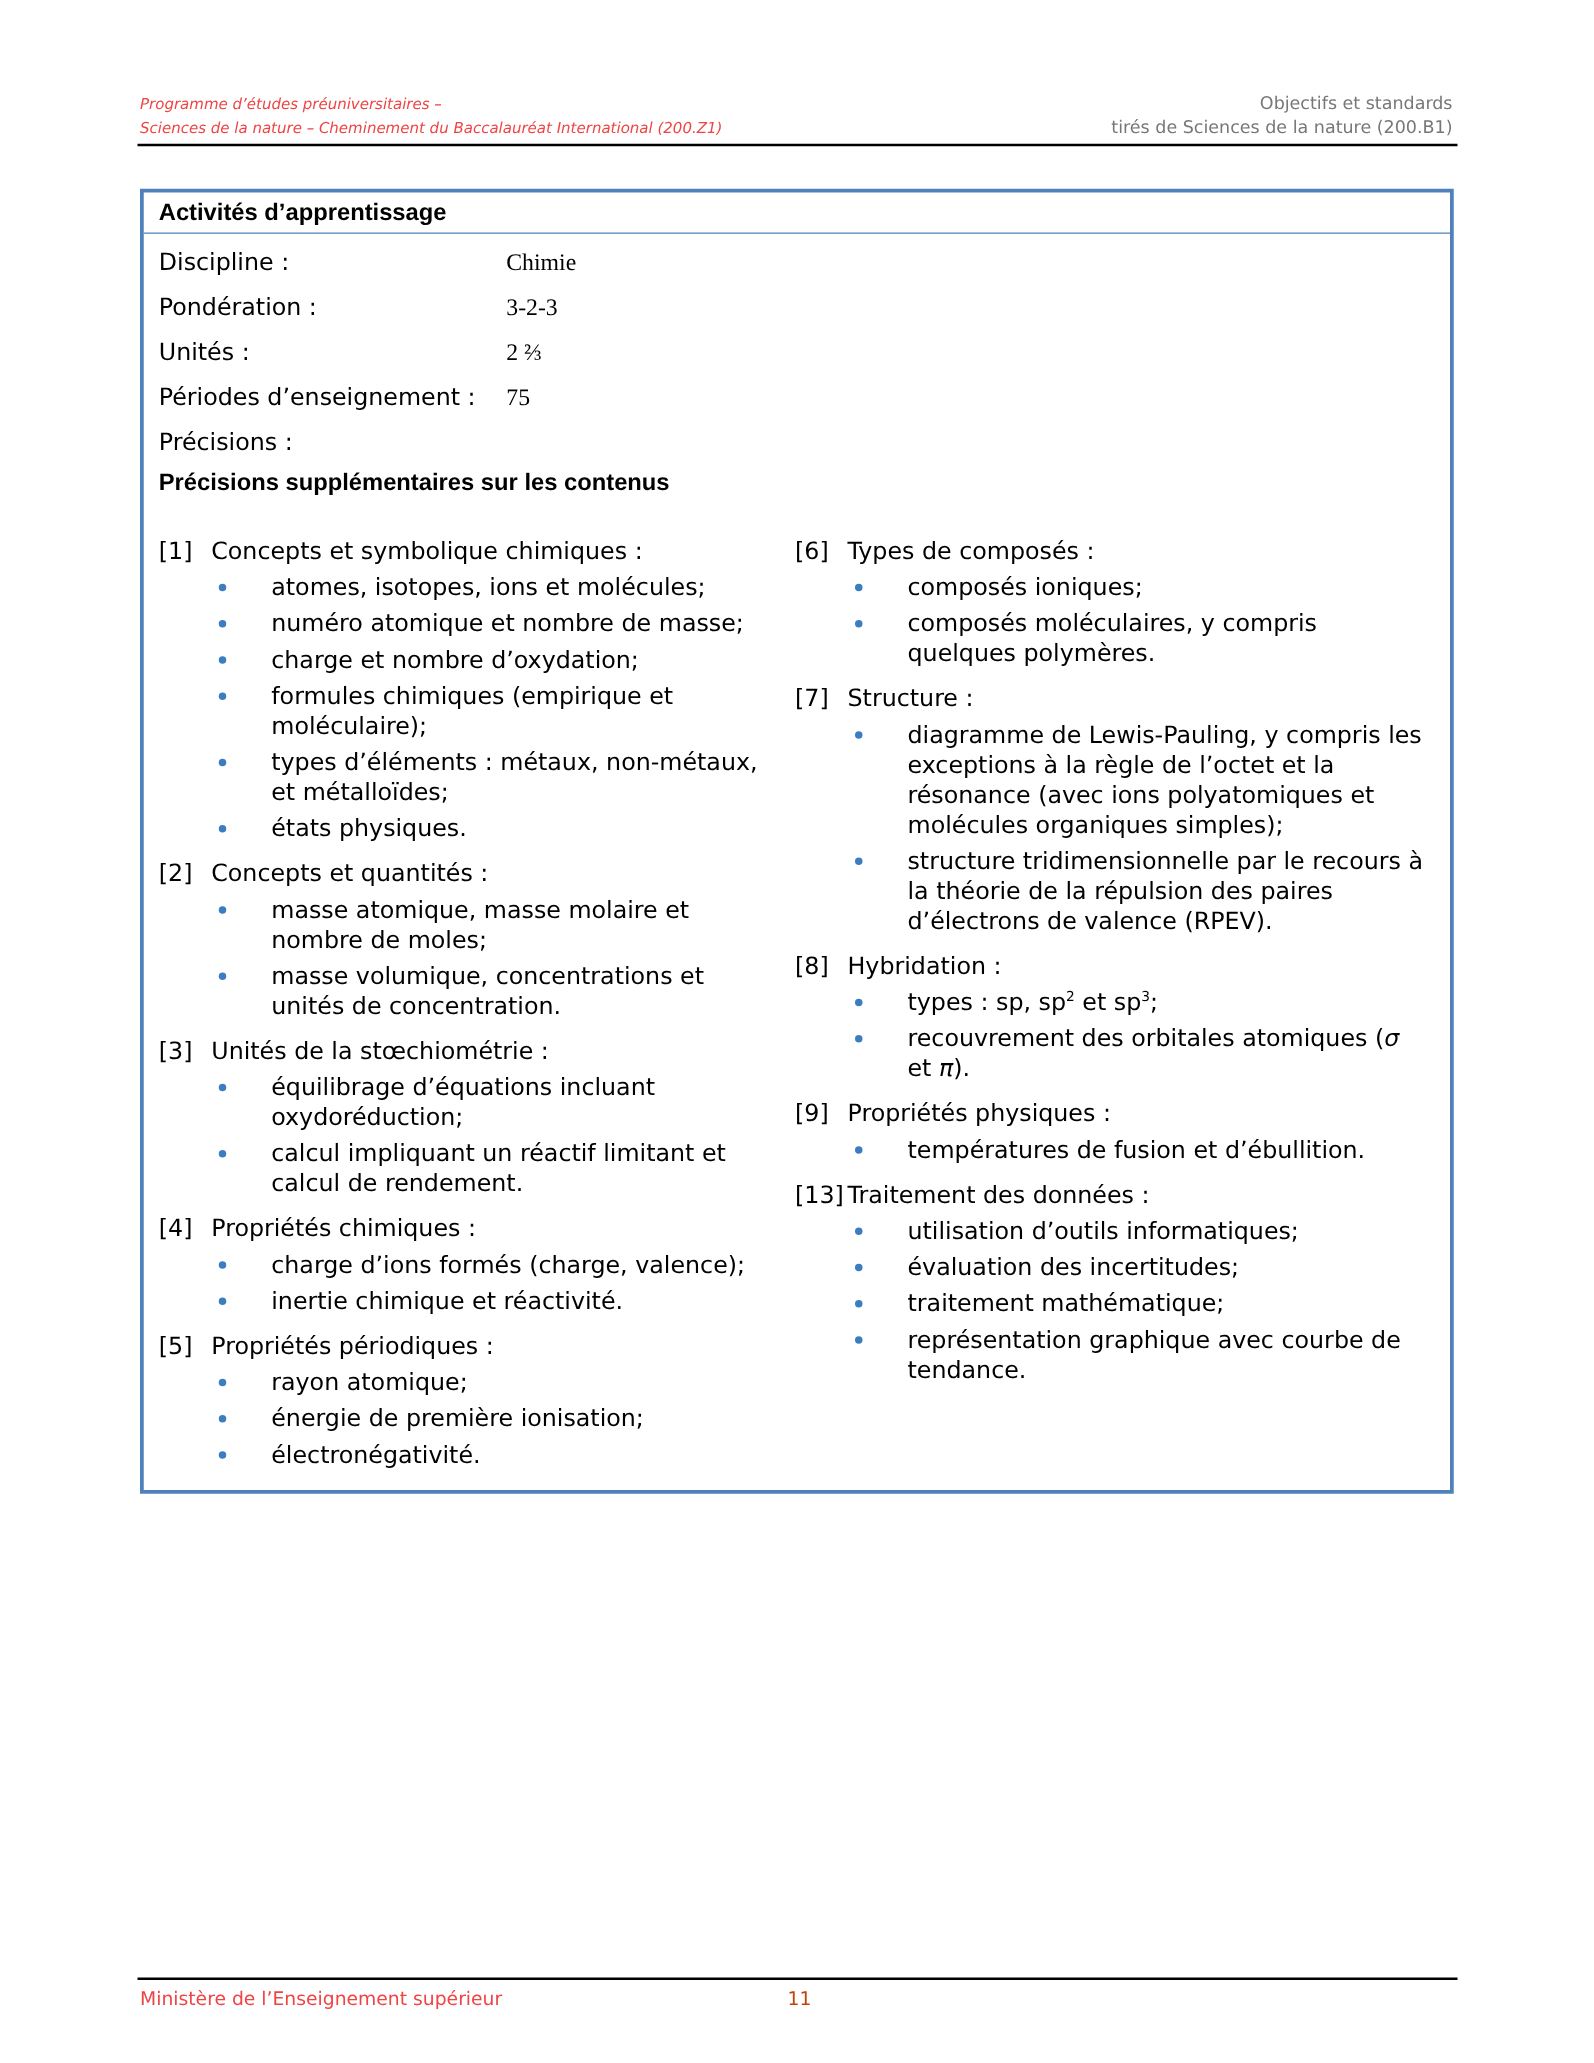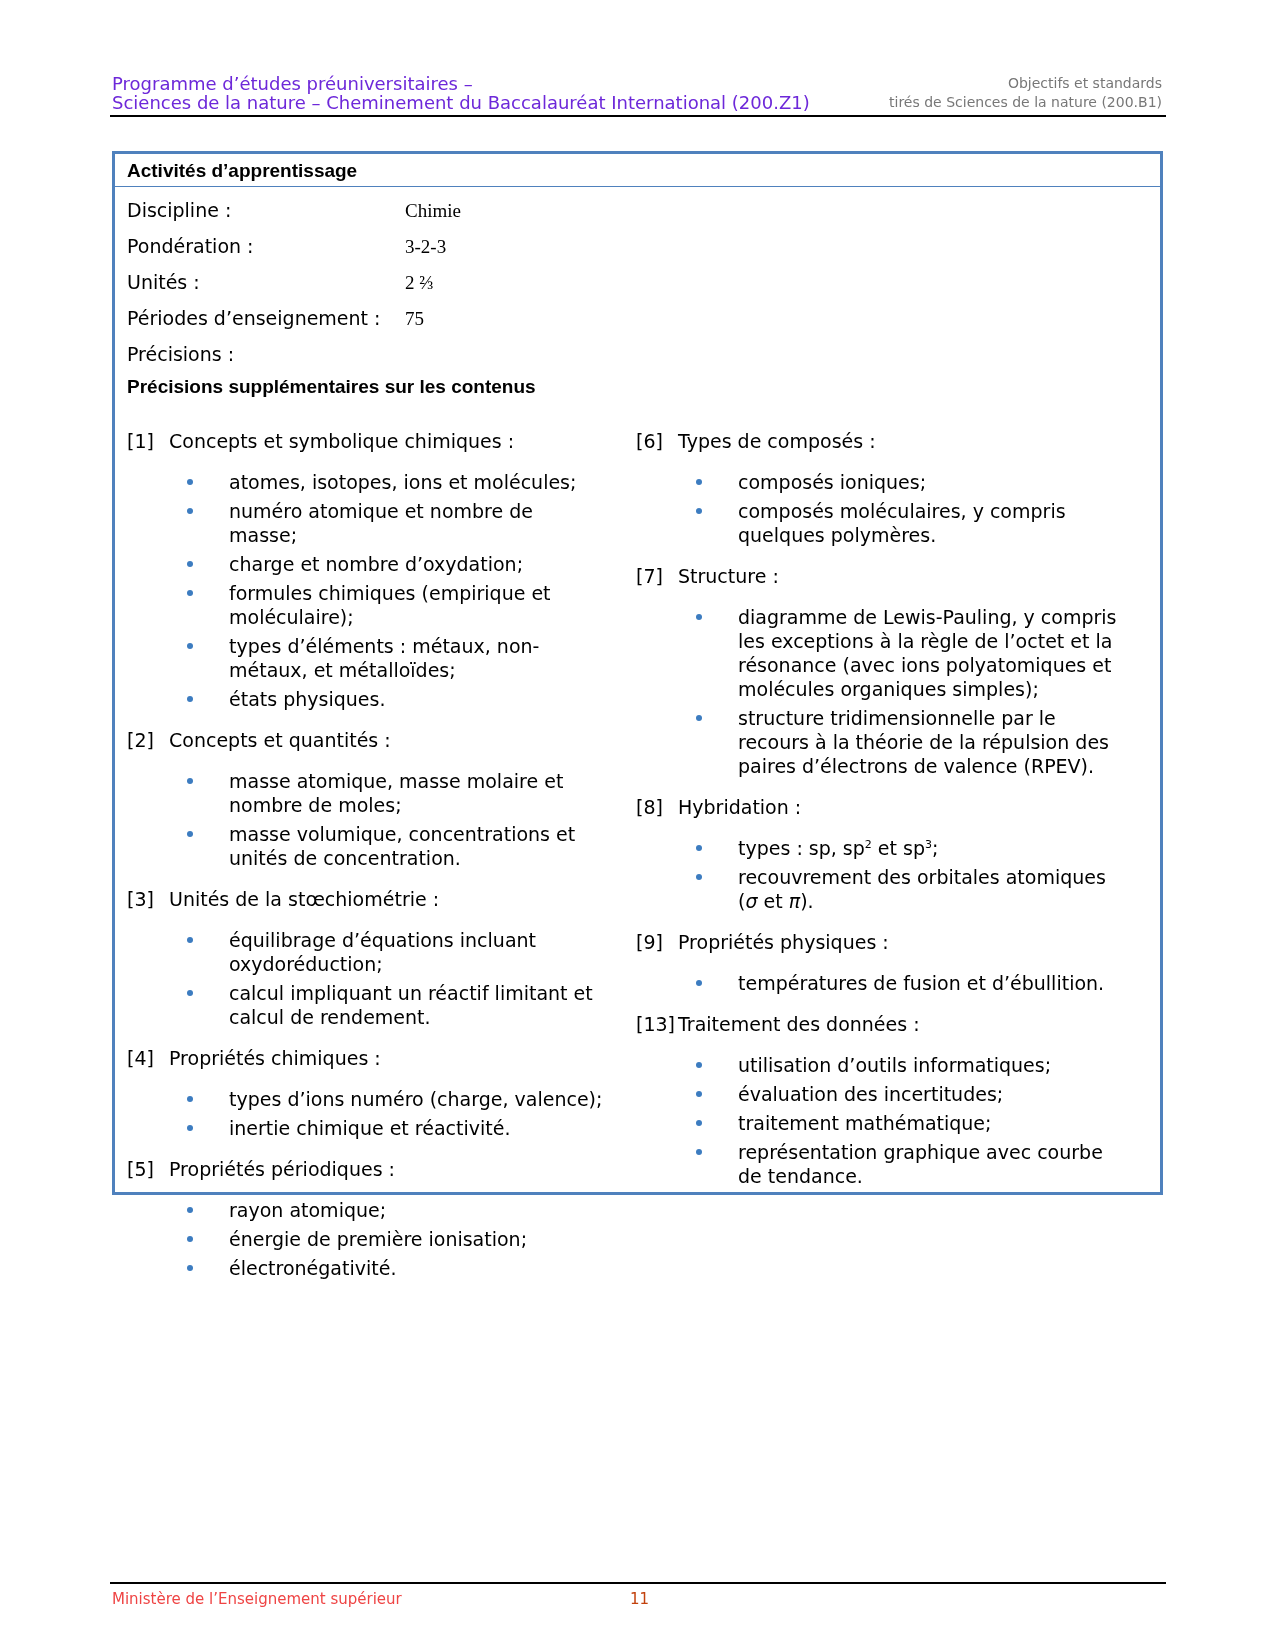--- a/index.html
+++ b/index.html
@@ -1,21 +1,21 @@
 <!DOCTYPE html>
 <html><head>
 <meta charset="utf-8">
 <style>
   html, body { margin: 0; padding: 0; background: #ffffff; }
   body { width: 1275px; height: 1650px; position: relative; overflow: hidden;
          font-family: "DejaVu Sans", "Liberation Sans", sans-serif; color: #000; }
 
   .page-header { position: absolute; left: 110px; top: 74px; width: 1056px; height: 41px;
                  border-bottom: 2px solid #000; }
-  .hdr-left { position: absolute; left: 2px; top: 0; font-size: 18px; line-height: 19px; color: #6d28d9; }
+  .hdr-left { position: absolute; left: 2px; top: 0; font-size: 12px; line-height: 19px; color: #ef4444; font-style: italic; }
   .hdr-right { position: absolute; right: 4px; top: 0; font-size: 14px; line-height: 19px; color: #777; text-align: right; }
 
   .box { position: absolute; left: 112px; top: 151px; width: 1045px; height: 1038px;
          border: 3px solid #4F81BD; }
   .box-title { height: 32px; border-bottom: 1.5px solid #4F81BD; padding-left: 12px;
                font-family: "Liberation Sans", sans-serif; font-weight: bold; font-size: 19px; line-height: 33px; }
 
   .meta { position: absolute; left: 12px; top: 38px; font-size: 19px; }
   .meta-row { height: 36px; line-height: 36px; white-space: nowrap; }
   .meta-label { display: inline-block; width: 278px; }
@@ -25,21 +25,21 @@
                 font-weight: bold; font-size: 19px; }
 
   .col { position: absolute; top: 272px; font-size: 19px; }
   .col-left { left: 12px; width: 490px; }
   .col-right { left: 521px; width: 505px; }
 
   .section { margin-bottom: 9px; }
   .sec-head { position: relative; height: 30px; line-height: 30px; white-space: nowrap; }
   .sec-num { position: absolute; left: 0; top: 0; }
   .sec-label { position: absolute; left: 42px; top: 0; }
-  .items { list-style: none; margin: 14px; padding: 0; }
+  .items { list-style: none; margin: 2px; padding: 0; }
   .item { position: relative; padding-left: 88px; line-height: 24px; margin-bottom: 5px; }
   .bullet { position: absolute; left: 46px; top: 9px; width: 6px; height: 6px; border-radius: 50%; background: #3C7CC0; }
   .item-text sup { font-size: 11px; line-height: 0; }
   .greek { font-style: italic; }
 
   .page-footer { position: absolute; left: 110px; top: 1582px; width: 1056px; border-top: 2px solid #000; }
   .ftr-left { position: absolute; left: 2px; top: 6px; font-size: 15px; color: #ef4444; white-space: nowrap; }
   .ftr-page { position: absolute; left: 520px; top: 6px; font-size: 15px; color: #c2410c; }
 </style>
 </head>
@@ -113,21 +113,21 @@
           <li class="item"><span class="bullet" style="background: rgb(60, 124, 192);"></span><span class="item-text">équilibrage d’équations incluant oxydoréduction;</span></li>
           <li class="item"><span class="bullet" style="background: rgb(60, 124, 192);"></span><span class="item-text">calcul impliquant un réactif limitant et calcul de rendement.</span></li>
         </ul>
       </div>
       <div class="section">
         <div class="sec-head">
           <span class="sec-num">[4]</span>
           <span class="sec-label">Propriétés chimiques :</span>
         </div>
         <ul class="items">
-          <li class="item"><span class="bullet" style="background: rgb(60, 124, 192);"></span><span class="item-text">types d’ions numéro (charge, valence);</span></li>
+          <li class="item"><span class="bullet" style="background: rgb(60, 124, 192);"></span><span class="item-text">charge d’ions formés (charge, valence);</span></li>
           <li class="item"><span class="bullet" style="background: rgb(60, 124, 192);"></span><span class="item-text">inertie chimique et réactivité.</span></li>
         </ul>
       </div>
       <div class="section">
         <div class="sec-head">
           <span class="sec-num">[5]</span>
           <span class="sec-label">Propriétés périodiques :</span>
         </div>
         <ul class="items">
           <li class="item"><span class="bullet" style="background: rgb(60, 124, 192);"></span><span class="item-text">rayon atomique;</span></li>

